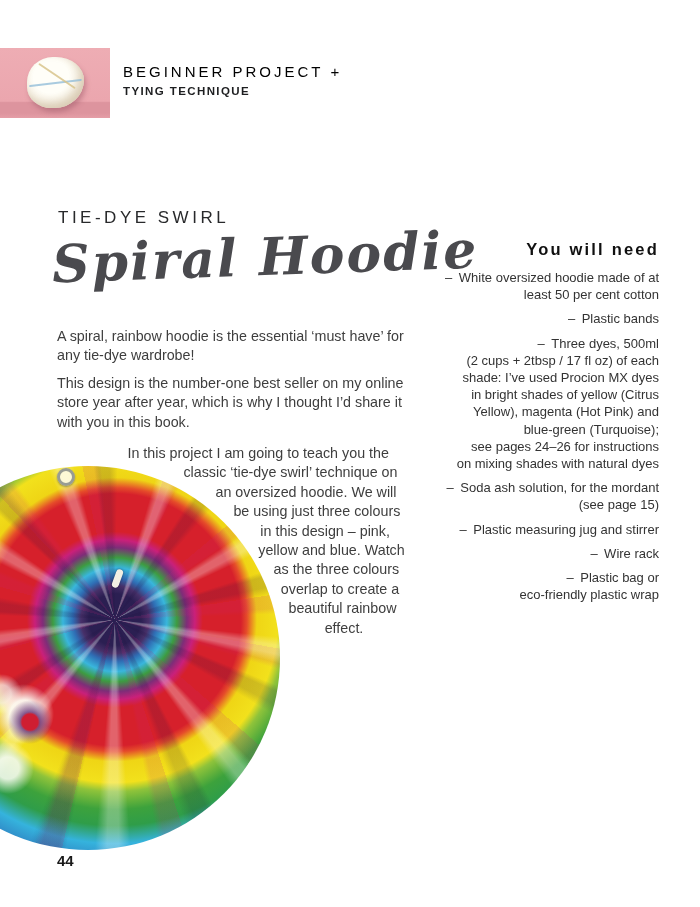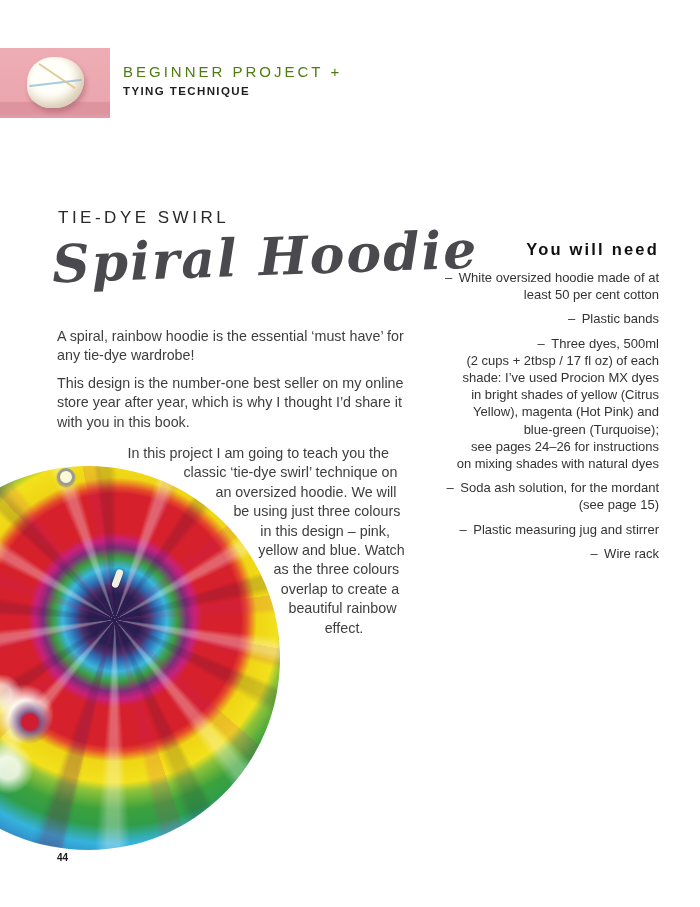--- a/index.html
+++ b/index.html
@@ -26,21 +26,21 @@
     box-shadow: 2px 4px 5px rgba(150,85,100,0.45), inset -4px -5px 8px rgba(210,195,170,0.8);
   }
   .band-a, .band-b {
     position: absolute; height: 2px; border-radius: 2px;
   }
   .band-a { left: 2px; top: 25px; width: 53px; background: rgba(140,185,215,0.75); transform: rotate(-7deg); }
   .band-b { left: 8px; top: 18px; width: 44px; background: rgba(216,196,140,0.85); transform: rotate(34deg); }
 
   .kicker {
     position: absolute; left: 123px; top: 63px;
-    font-size: 15px; letter-spacing: 3px; color: #4d7c0f;
+    font-size: 15px; letter-spacing: 3px; color: #000000;
     white-space: nowrap;
   }
   .subtitle {
     position: absolute; left: 123px; top: 85px;
     font-size: 11.5px; font-weight: bold; letter-spacing: 1.4px; color: #1d1e20;
     white-space: nowrap;
     text-align: right;
   }
 
   
@@ -145,21 +145,21 @@
     width: 12px; height: 12px;
     border-radius: 50%;
     border: 3px solid #989c94;
     background: rgba(255,255,255,0.75);
     box-shadow: 0 1px 2px rgba(0,0,0,0.35);
   }
 
   
   .page-num {
     position: absolute; left: 57px; top: 852px;
-    font-size: 10px; font-weight: bold; color: #1a1a1a;
+    font-size: 15px; font-weight: bold; color: #1a1a1a;
   }
 </style>
 </head>
 <body>
 
 <div class="thumb">
   <div class="bundle">
     <div class="band-a"></div>
     <div class="band-b"></div>
   </div>
@@ -185,20 +185,22 @@
 shade: I’ve used Procion MX dyes
 in bright shades of yellow (Citrus
 Yellow), magenta (Hot Pink) and
 blue-green (Turquoise);
 see pages 24–26 for instructions
 on mixing shades with natural dyes</div>
       <div class="need-item">– Soda ash solution, for the mordant
 (see page 15)</div>
       <div class="need-item">– Plastic measuring jug and stirrer</div>
       <div class="need-item">– Wire rack</div>
+      <div class="need-item">– Plastic bag or
+eco-friendly plastic wrap</div>
     </div>
 </aside>
 
 <div class="photo">
   <div class="eyelet"></div>
   <div class="aglet"></div>
 </div>
 
 <div class="page-num">44</div>
 

